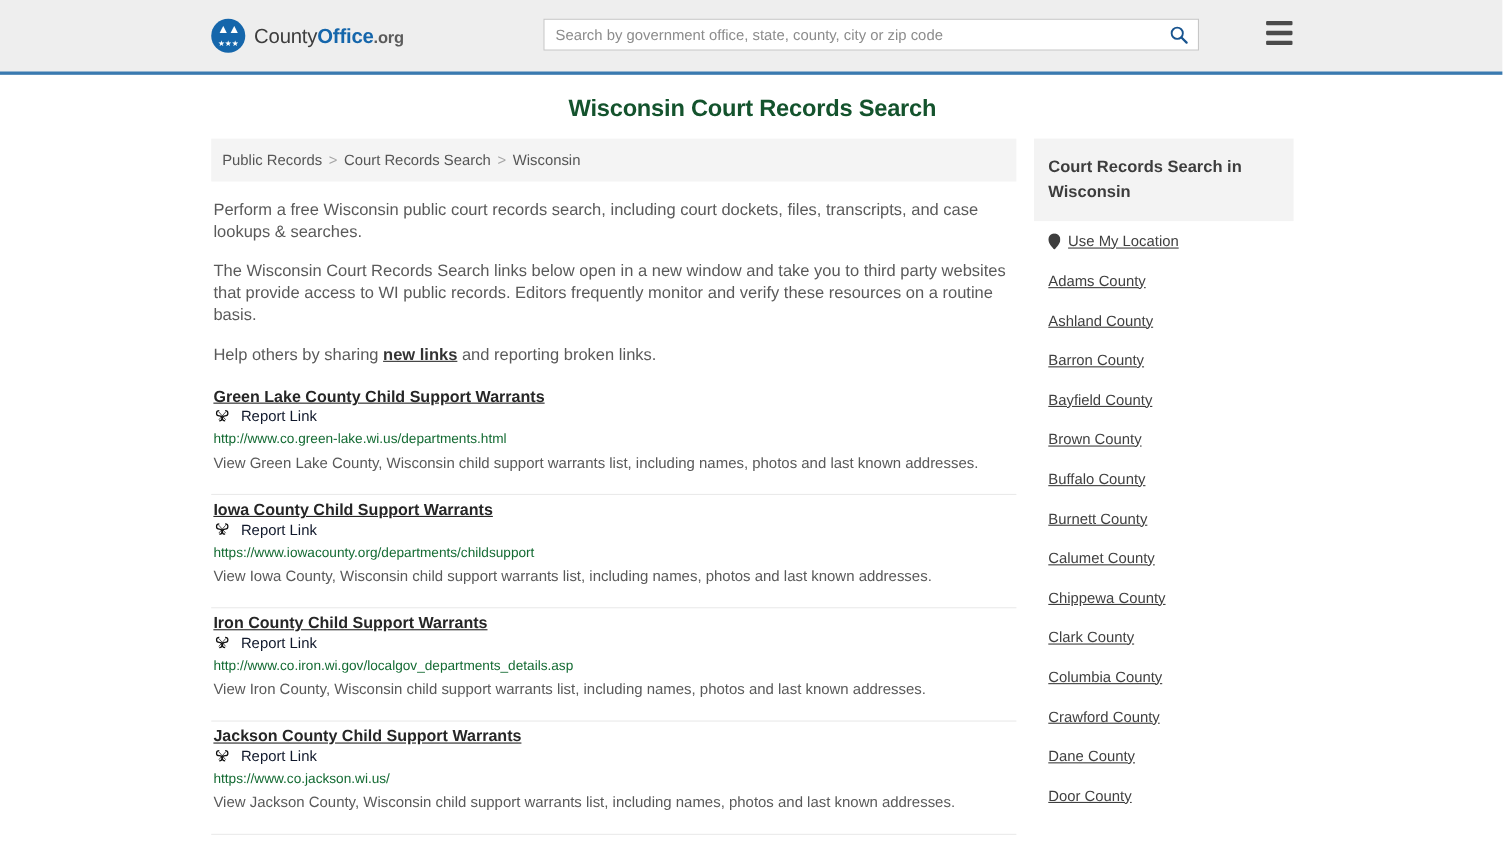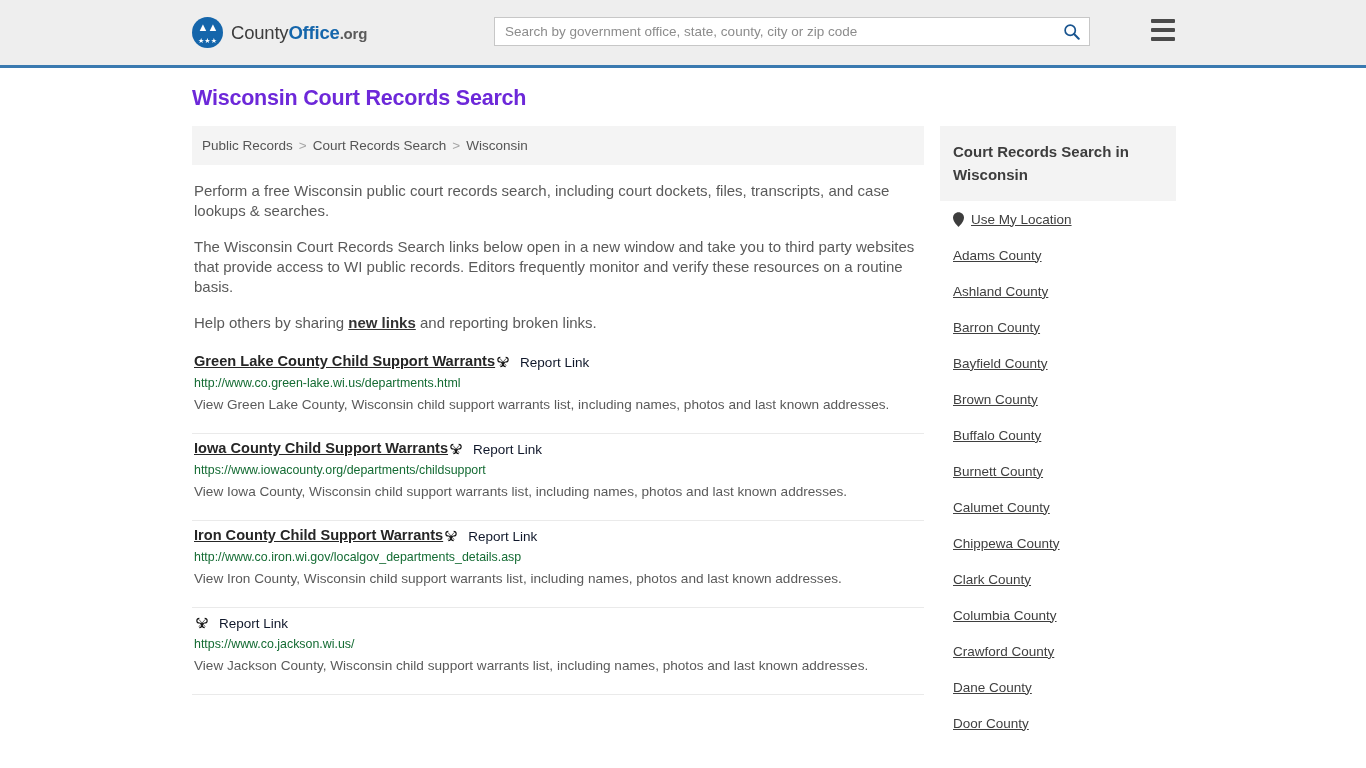--- a/index.html
+++ b/index.html
@@ -105,23 +105,24 @@
 
   
   .page {
     padding-left: 192px;
     padding-right: 190px;
     padding-top: 18px;
   }
   .page-title {
     font-size: 21.5px;
     font-weight: bold;
-    color: #6d28d9;
+    color: #14532d;
     letter-spacing: -0.2px;
     margin-bottom: 15px;
+    text-align: center;
   }
   .layout {
     display: flex;
     align-items: flex-start;
     gap: 16px;
   }
   .main-col { width: 732px; flex: none; }
   .side-col { width: 236px; flex: none; }
 
   
@@ -150,21 +151,22 @@
   
   .results { margin-top: 20px; }
   .result {
     border-bottom: 1px solid #eaeaea;
     padding: 6px 2px 16px 2px;
   }
   .result:first-child { padding-top: 0; }
   .result-head {
     display: flex;
     align-items: flex-start;
-    justify-content: flex-start;
+    justify-content: flex-end;
+    flex-direction: column;
   }
   .result-title {
     font-size: 14.6px;
     font-weight: bold;
     color: #262626;
     text-decoration: underline;
     cursor: pointer;
   }
   .report-link {
     display: flex;
@@ -315,20 +317,21 @@
               </svg>
               <span>Report Link</span>
             </div>
           </div>
           <a class="result-url" href="#">http://www.co.iron.wi.gov/localgov_departments_details.asp</a>
           <div class="result-desc">View Iron County, Wisconsin child support warrants list, including names, photos and last known addresses.</div>
         </div>
 
         <div class="result">
           <div class="result-head">
+            <a class="result-title" href="#">Jackson County Child Support Warrants</a>
             <div class="report-link">
               <svg width="16" height="16" viewBox="0 0 24 24">
                 <path d="M5 4 L19 20 M19 4 L5 20" stroke="#111" stroke-width="1.6" fill="none" stroke-linecap="round" transform="scale(0.62) translate(7.5,7.5)"></path>
                 <path d="M8 5 C3 5 3 12 8 12 C13 12 13 19 8 19" stroke="#111" stroke-width="1.7" fill="none"></path>
                 <path d="M16 5 C21 5 21 12 16 12 C11 12 11 19 16 19" stroke="#111" stroke-width="1.7" fill="none"></path>
               </svg>
               <span>Report Link</span>
             </div>
           </div>
           <a class="result-url" href="#">https://www.co.jackson.wi.us/</a>

